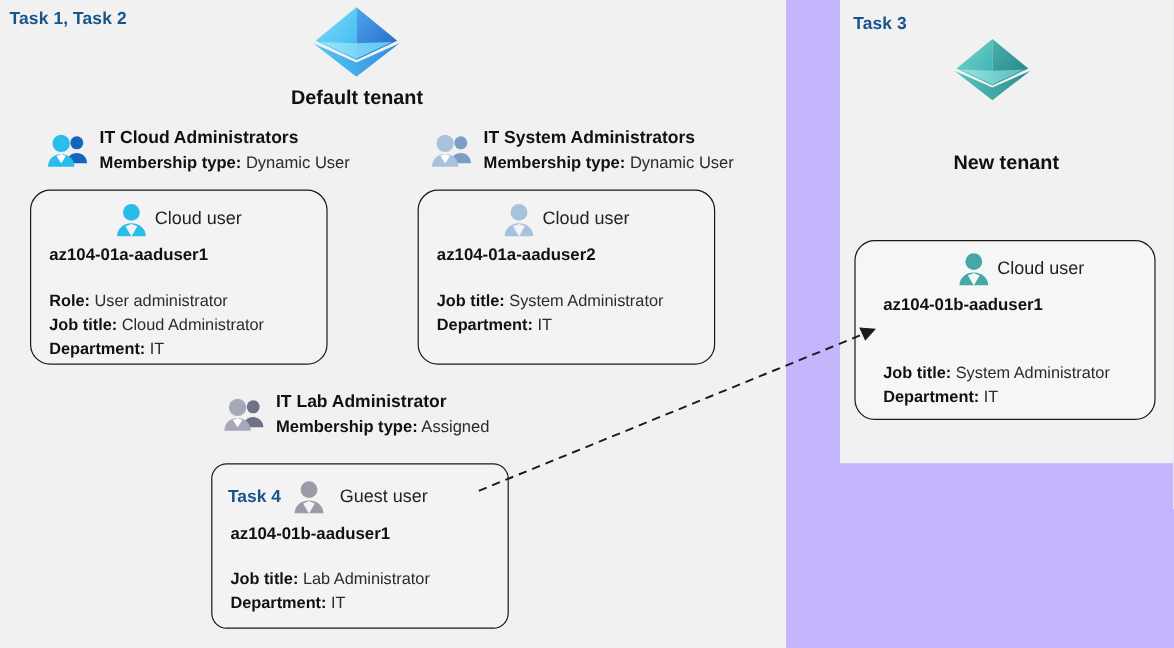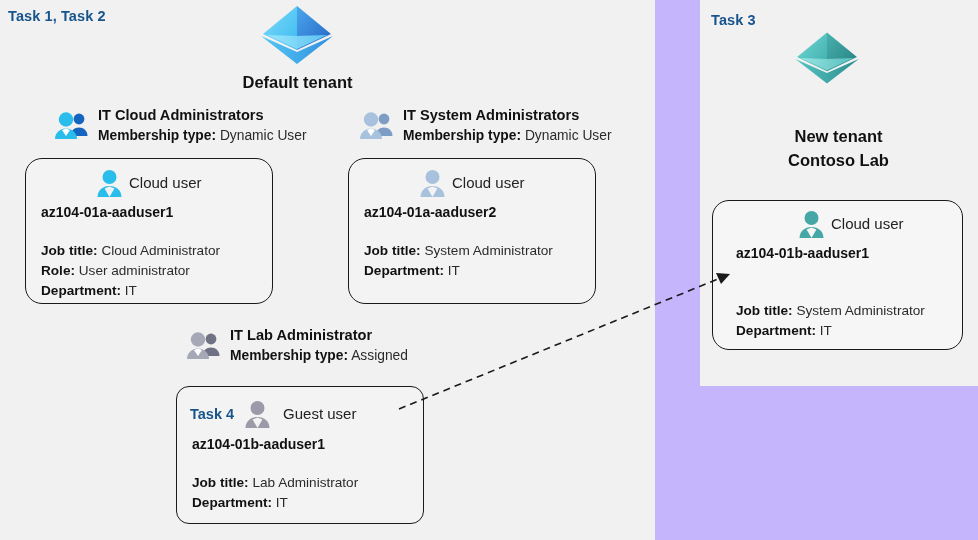--- a/index.html
+++ b/index.html
@@ -173,24 +173,23 @@
         </linearGradient>
       </defs>
       <polygon points="42,50 6,34 42,62 78,34" fill="url(#tD)"></polygon>
       <polygon points="42,4 8,32 42,48" fill="url(#tA)"></polygon>
       <polygon points="42,4 76,32 42,48" fill="url(#tB)"></polygon>
       <polygon points="42,34 12,33 42,47 72,33" fill="url(#tC)" opacity="0.9"></polygon>
     </svg>
   </div>
   <div class="tenant-label" style="left:716px; top:125px; width:245px; font-size:16.5px;">
     <div>New  tenant</div>
-    <div>Contoso Lab</div>
-  </div>
-
-  <div class="group-block" style="left:53px; top:105px;justify-content:center;">
+  </div>
+
+  <div class="group-block" style="left:38px; top:105px;justify-content:center;">
     <span>
       <svg class="icon" width="38" height="34" viewBox="0 0 38 34">
         <circle cx="26" cy="11" r="5.4" fill="#1565c0"></circle>
         <path d="M17.5 28c0-5 4-8.4 8.5-8.4s8.5 3.4 8.5 8.4z" fill="#1565c0"></path>
         <circle cx="13" cy="11.5" r="7.2" fill="#29bdec"></circle>
         <path d="M2 31c0-6.3 5-10.6 11-10.6S24 24.7 24 31z" fill="#29bdec"></path>
         <path d="M13 20.4 L9 22 L13 28 L17 22 Z" fill="#ffffff"></path>
       </svg>
     </span>
     <span class="group-text">
@@ -205,22 +204,22 @@
         <svg class="icon" width="27" height="29" viewBox="0 0 27 29">
           <circle cx="13.5" cy="9" r="7" fill="#29bdec"></circle>
           <path d="M1.5 29c0-6.6 5.4-11 12-11s12 4.4 12 11z" fill="#29bdec"></path>
           <path d="M13.5 18.6 L8.6 20.6 L13.5 29 L18.4 20.6 Z" fill="#f3f3f3"></path>
         </svg>
       </span>
       <span class="kind">Cloud user</span>
     </div>
     <div class="card-username" style="left:15px; top:45px;">az104-01a-aaduser1</div>
     <div class="attr-list" style="left:15px; top:82px;">
+      <div><span class="k">Role:</span> <span>User administrator</span></div>
       <div><span class="k">Job title:</span> <span>Cloud Administrator</span></div>
-      <div><span class="k">Role:</span> <span>User administrator</span></div>
       <div><span class="k">Department:</span> <span>IT</span></div>
     </div>
   </div>
 
   <div class="group-block" style="left:358px; top:105px;">
     <span>
       <svg class="icon" width="38" height="34" viewBox="0 0 38 34">
         <circle cx="26" cy="11" r="5.4" fill="#7e9dc4"></circle>
         <path d="M17.5 28c0-5 4-8.4 8.5-8.4s8.5 3.4 8.5 8.4z" fill="#7e9dc4"></path>
         <circle cx="13" cy="11.5" r="7.2" fill="#a8c2de"></circle>

